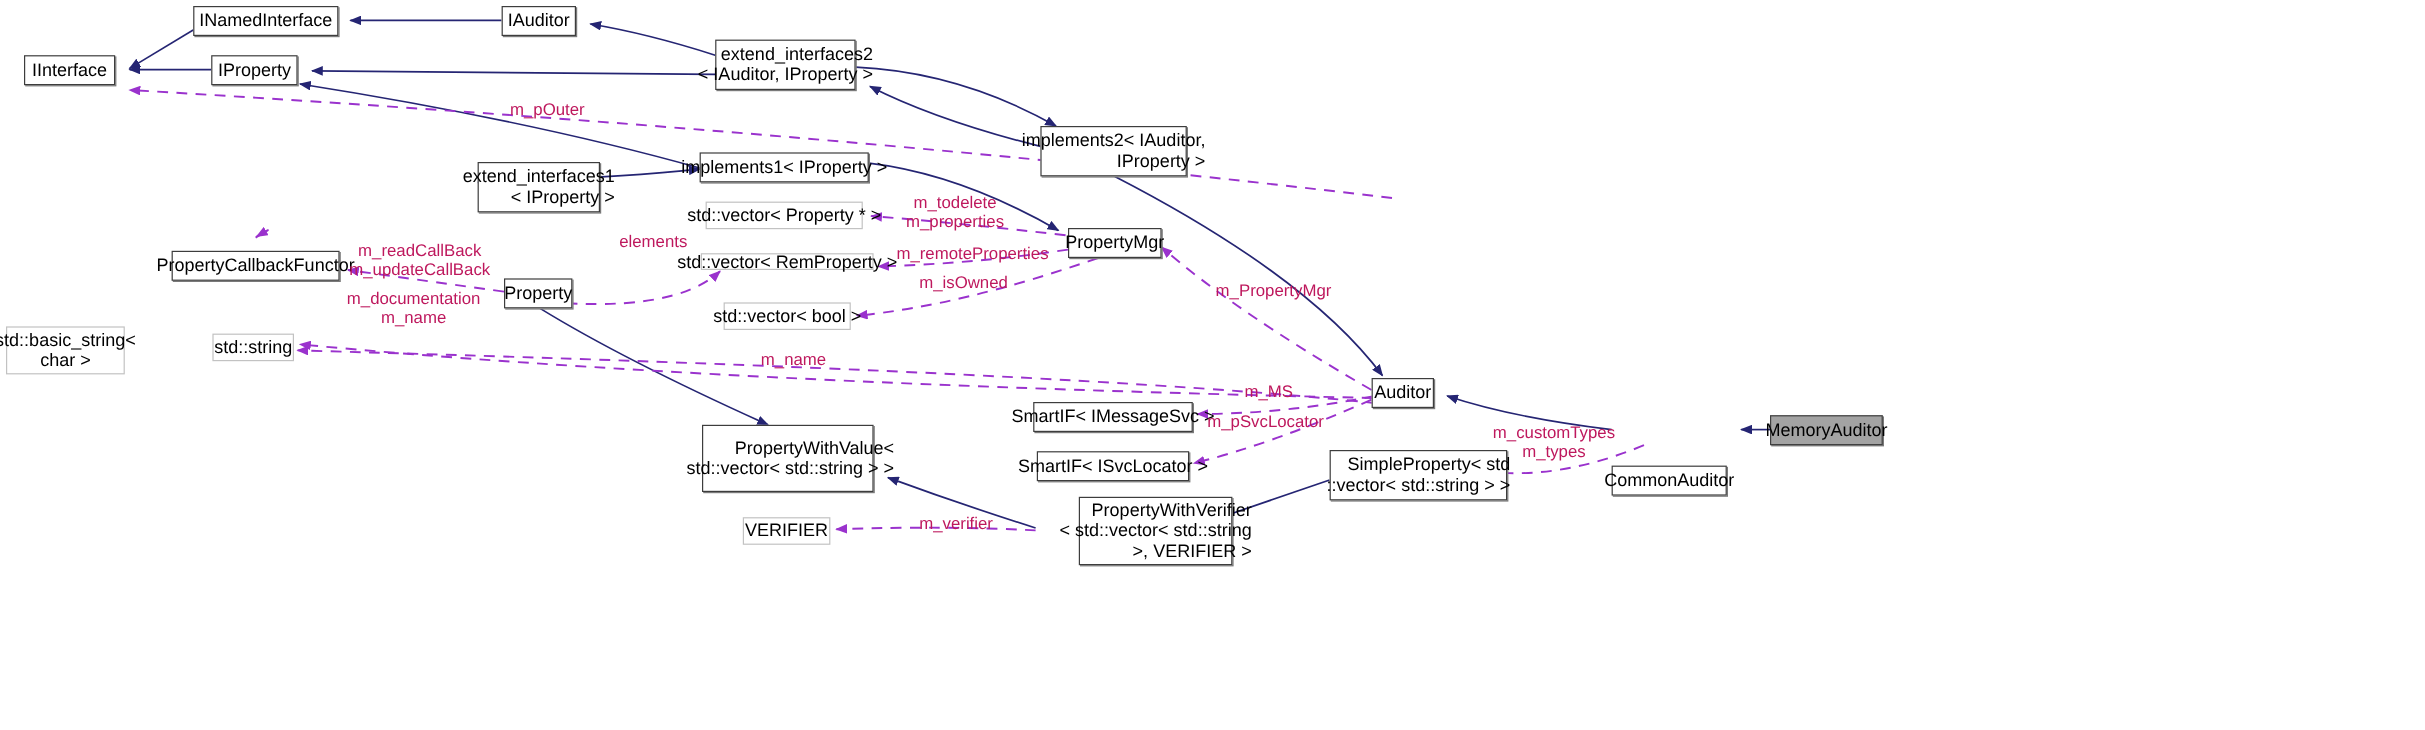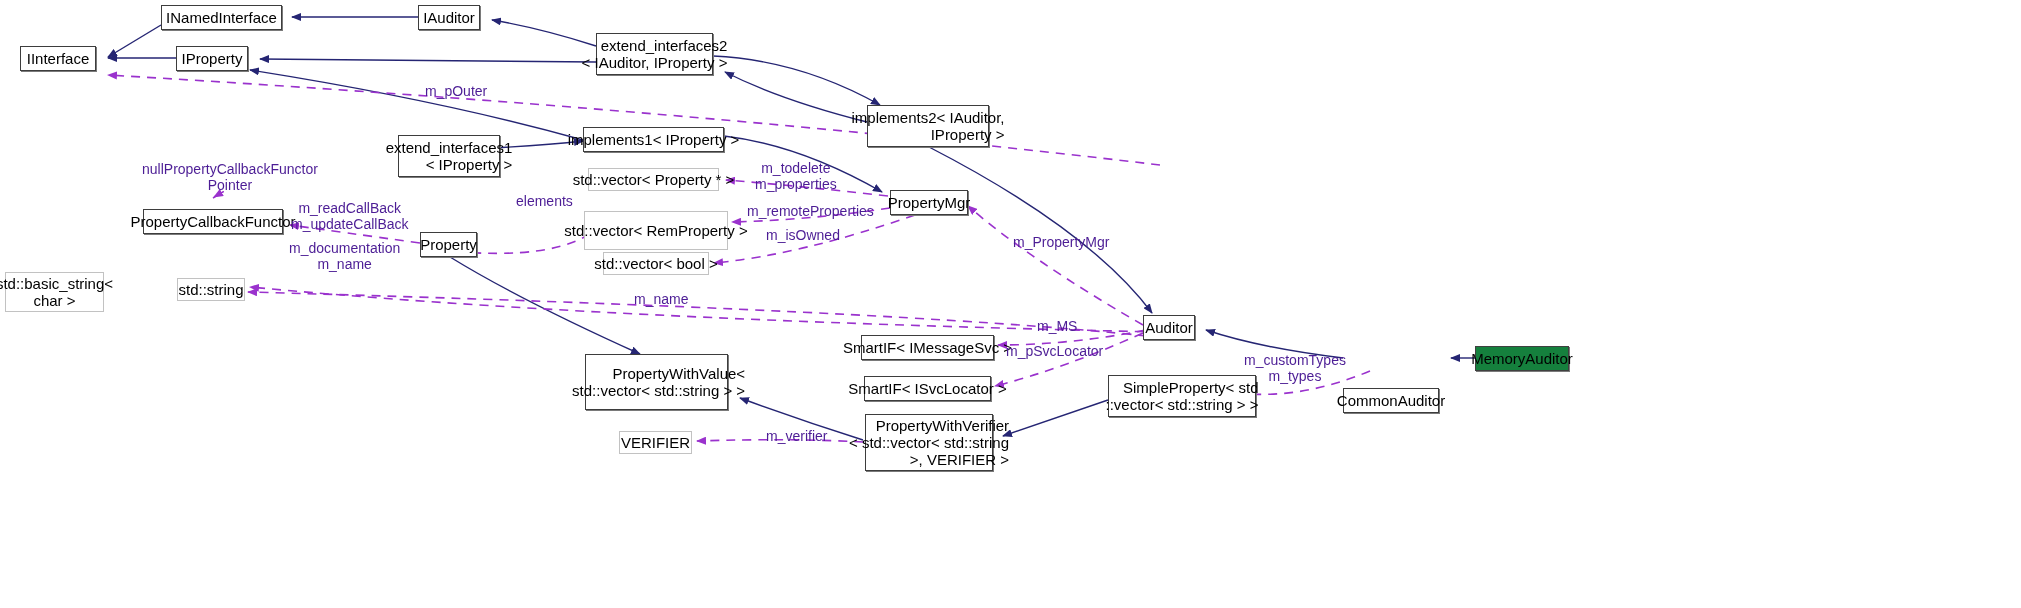--- a/index.html
+++ b/index.html
@@ -3,22 +3,22 @@
 <meta charset="utf-8">
 <style>
   html,body{margin:0;padding:0;background:#ffffff;}
   body{font-family:"Liberation Sans","DejaVu Sans",sans-serif;}
   #canvas{position:relative;width:2021px;height:608px;background:#ffffff;overflow:hidden;}
   .node{position:absolute;box-sizing:border-box;display:flex;align-items:center;justify-content:center;
         text-align:center;background:#ffffff;border:1px solid #404040;color:#000000;
         font-size:15px;line-height:17px;white-space:pre;z-index:5;}
   .node.solid{border:1px solid #3d3d3d;box-shadow:1px 1px 0 0 #7a7a7a;text-align:right;}
   .node.light{border:1px solid #c2c2c2;box-shadow:none;}
-  .node.current{background:#15803d;border:1px solid #404040;box-shadow:1px 1px 0 0 #7a7a7a;}
-  .elabel{position:absolute;font-size:14px;line-height:16px;color:#4c1d95;white-space:pre;
+  .node.current{background:#a3a3a3;border:1px solid #404040;box-shadow:1px 1px 0 0 #7a7a7a;}
+  .elabel{position:absolute;font-size:14px;line-height:16px;color:#be185d;white-space:pre;
           text-align:center;z-index:6;}
   svg.edges{position:absolute;left:0;top:0;width:2021px;height:608px;z-index:1;}
 </style>
 </head>
 <body>
 
 <div id="canvas">
 
   <svg class="edges" viewBox="0 0 2021 608">
     <defs>
@@ -72,44 +72,42 @@
     <div class="node solid" style="left: 20px; top: 46px; width: 76px; height: 25px;">IInterface</div>
     <div class="node solid" style="left: 176px; top: 46px; width: 72px; height: 25px;">IProperty</div>
     <div class="node solid" style="left: 596px; top: 33px; width: 117px; height: 42px;">extend_interfaces2
 &lt; IAuditor, IProperty &gt;</div>
     <div class="node solid" style="left: 867px; top: 105px; width: 122px; height: 42px;">implements2&lt; IAuditor,
 IProperty &gt;</div>
     <div class="node solid" style="left: 398px; top: 135px; width: 102px; height: 42px;">extend_interfaces1
 &lt; IProperty &gt;</div>
     <div class="node solid" style="left: 583px; top: 127px; width: 141px; height: 25px;">implements1&lt; IProperty &gt;</div>
     <div class="node light" style="left: 588px; top: 168px; width: 131px; height: 23px;">std::vector&lt; Property * &gt;</div>
-    <div class="node light" style="left: 584px; top: 211px; width: 144px; height: 39px;">std::vector&lt; RemProperty &gt;</div>
+    <div class="node light" style="left: 584px; top: 211px; width: 144px; height: 14px;">std::vector&lt; RemProperty &gt;</div>
     <div class="node light" style="left: 603px; top: 252px; width: 106px; height: 23px;">std::vector&lt; bool &gt;</div>
     <div class="node solid" style="left: 890px; top: 190px; width: 78px; height: 25px;">PropertyMgr</div>
     <div class="node solid" style="left: 143px; top: 209px; width: 140px; height: 25px;">PropertyCallbackFunctor</div>
     <div class="node solid" style="left: 420px; top: 232px; width: 57px; height: 25px;">Property</div>
     <div class="node light" style="left: 5px; top: 272px; width: 99px; height: 40px;">std::basic_string&lt;
 char &gt;</div>
     <div class="node light" style="left: 177px; top: 278px; width: 68px; height: 23px;">std::string</div>
     <div class="node solid" style="left: 1143px; top: 315px; width: 52px; height: 25px;">Auditor</div>
     <div class="node solid" style="left: 1343px; top: 346px; width: 96px; height: 25px; margin-top: 42px;">CommonAuditor</div>
     <div class="node current" style="left: 1475px; top: 346px; width: 94px; height: 25px;">MemoryAuditor</div>
     <div class="node solid" style="left: 861px; top: 335px; width: 133px; height: 25px;">SmartIF&lt; IMessageSvc &gt;</div>
     <div class="node solid" style="left: 864px; top: 376px; width: 127px; height: 25px;">SmartIF&lt; ISvcLocator &gt;</div>
     <div class="node solid" style="left: 585px; top: 354px; width: 143px; height: 56px;">PropertyWithValue&lt;
  std::vector&lt; std::string &gt; &gt;</div>
     <div class="node solid" style="left: 1108px; top: 375px; width: 148px; height: 42px;">SimpleProperty&lt; std
 ::vector&lt; std::string &gt; &gt;</div>
     <div class="node light" style="left: 619px; top: 431px; width: 73px; height: 23px;">VERIFIER</div>
-    <div class="node solid" style="left: 865px; top: 414px; width: 128px; height: 57px;">PropertyWithVerifier
+    <div class="node solid" style="left: 899px; top: 414px; width: 128px; height: 57px;">PropertyWithVerifier
 &lt; std::vector&lt; std::string
 &gt;, VERIFIER &gt;</div>
     <div class="elabel" style="left: 425px; top: 83px;">m_pOuter</div>
-    <div class="elabel" style="left: 142px; top: 161px;">nullPropertyCallbackFunctor
-Pointer</div>
     <div class="elabel" style="left: 291px; top: 200px;">m_readCallBack
 m_updateCallBack</div>
     <div class="elabel" style="left: 755px; top: 160px;">m_todelete
 m_properties</div>
     <div class="elabel" style="left: 516px; top: 193px;">elements</div>
     <div class="elabel" style="left: 747px; top: 203px;">m_remoteProperties</div>
     <div class="elabel" style="left: 766px; top: 227px;">m_isOwned</div>
     <div class="elabel" style="left: 289px; top: 240px;">m_documentation
 m_name</div>
     <div class="elabel" style="left: 1013px; top: 234px;">m_PropertyMgr</div>

